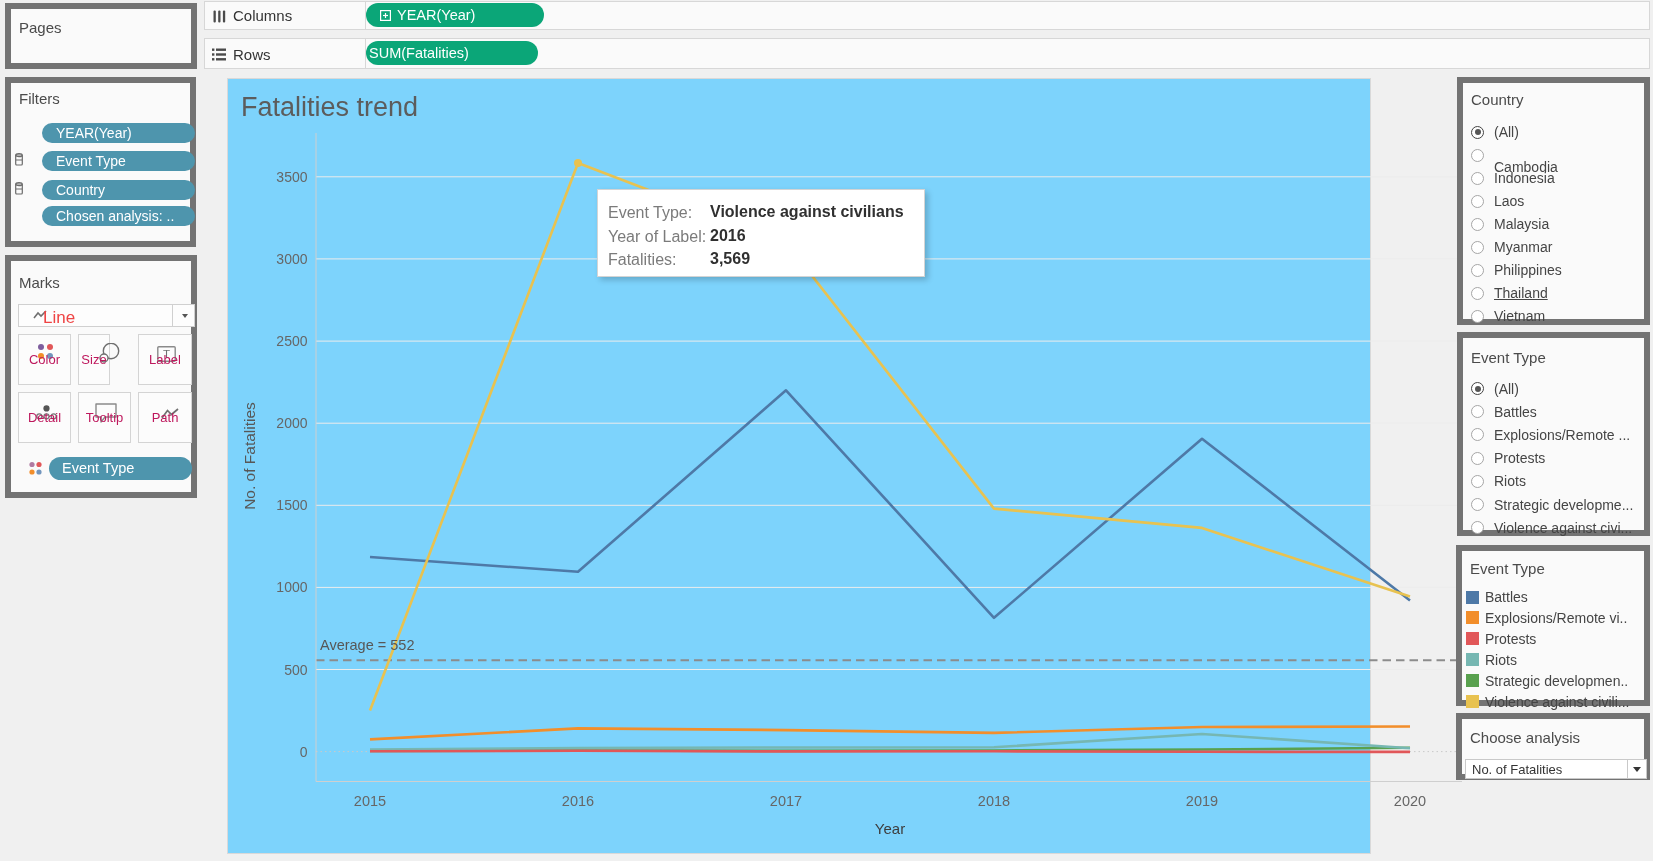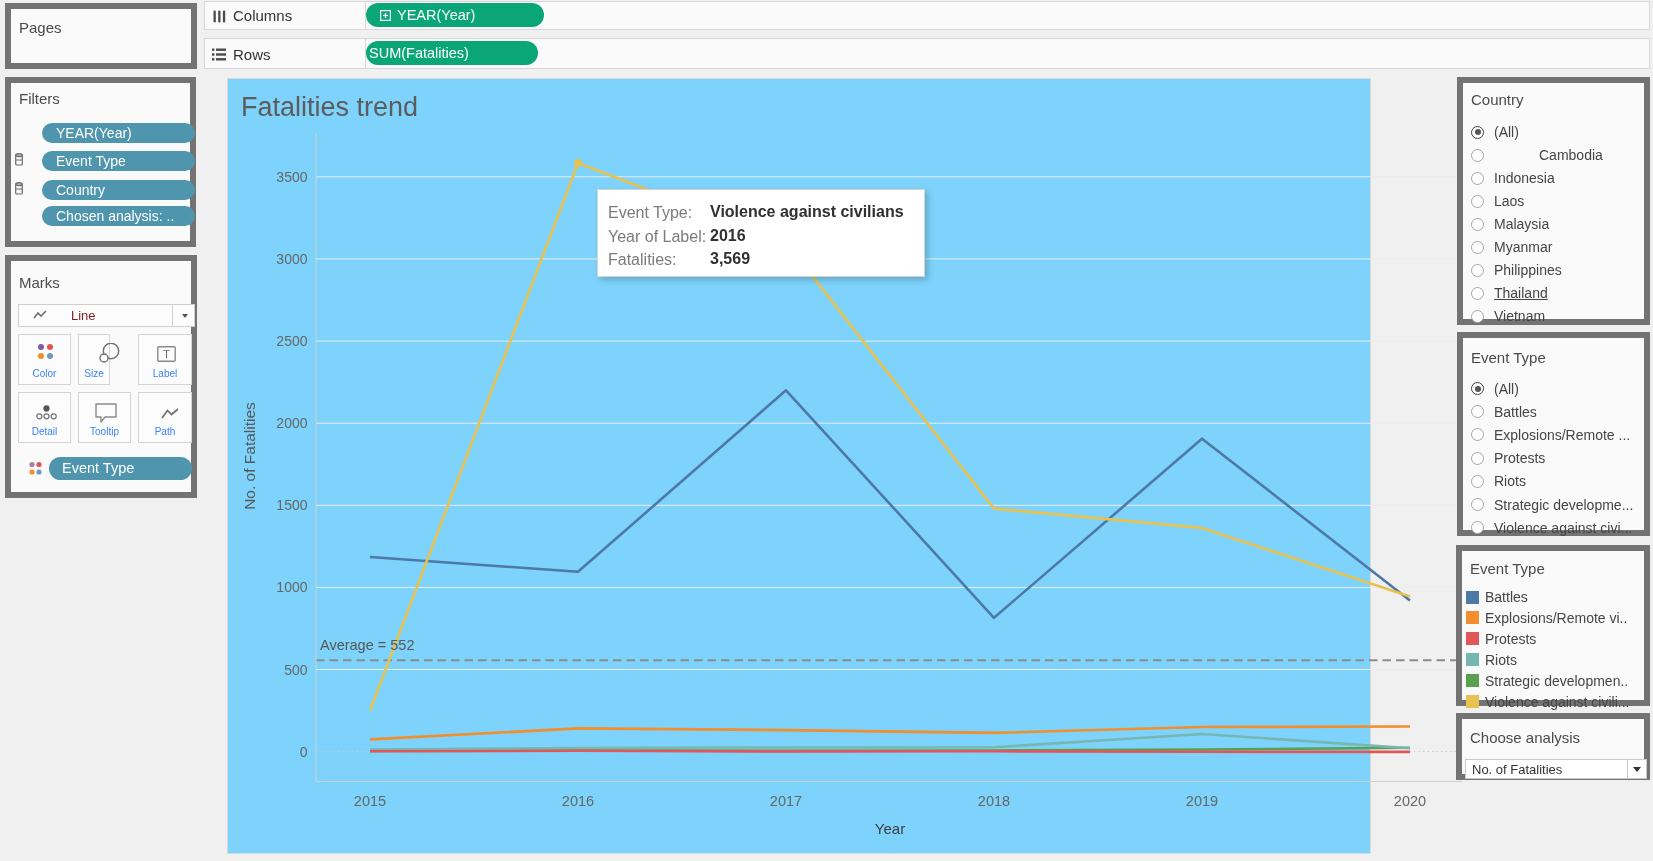--- a/index.html
+++ b/index.html
@@ -11,21 +11,21 @@
   .gpill{position:absolute;height:24px;border-radius:12px;background:#0ba678;color:#fff;font-size:14.5px;line-height:24px;}
   .bpill{position:absolute;height:20px;border-radius:10px;background:#4e95ad;color:#fff;font-size:14px;line-height:20px;padding-left:14px;box-sizing:border-box;}
   .card{position:absolute;left:204px;top:78px;width:1144px;height:776px;background:#7dd3fc;border:1px solid #d9d9d9;box-sizing:border-box;margin-left:23px;}
   .radio{position:absolute;width:13px;height:13px;border-radius:50%;border:1px solid #a6a6a6;box-sizing:border-box;background:#fff;}
   .radiosel{border:1.5px solid #434343;}
   .radiosel::after{content:"";position:absolute;left:2.5px;top:2.5px;width:6px;height:6px;border-radius:50%;background:#555;}
   .ritem{position:absolute;font-size:14px;color:#454545;}
   .swatch{position:absolute;width:13px;height:13px;}
   .litem{position:absolute;font-size:14px;color:#454545;white-space:nowrap;}
   .mbtn{position:absolute;background:#fcfcfc;border:1px solid #d4d4d4;box-sizing:border-box;}
-  .mlabel{position:absolute;width:100%;text-align:center;font-size:10px;color:#3b82f6;bottom:5px;}
+  .mlabel{position:absolute;width:100%;text-align:center;font-size:13px;color:#be185d;bottom:17px;}
 </style>
 </head>
 <body>
 
 <div class="panel" style="left:5px;top:3px;width:192px;height:66px;">
   <div class="ptitle" style="top:10px;">Pages</div>
 </div>
 
 <div class="panel" style="left:5px;top:77px;width:191px;height:170px;">
   <div class="ptitle" style="top:7px;">Filters</div>
@@ -112,21 +112,21 @@
   <line x1="1112.7" y1="702.5" x2="1112.7" y2="706.5" stroke="#d9d9d9" stroke-width="1"></line>
   <line x1="1130.0" y1="702.5" x2="1130.0" y2="706.5" stroke="#d9d9d9" stroke-width="1"></line>
   <line x1="1147.3" y1="702.5" x2="1147.3" y2="706.5" stroke="#d9d9d9" stroke-width="1"></line>
   <line x1="1164.7" y1="702.5" x2="1164.7" y2="706.5" stroke="#d9d9d9" stroke-width="1"></line>
   <line x1="1182.0" y1="702.5" x2="1182.0" y2="706.5" stroke="#d9d9d9" stroke-width="1"></line>
   <line x1="1199.3" y1="702.5" x2="1199.3" y2="706.5" stroke="#d9d9d9" stroke-width="1"></line>
   <line x1="1216.7" y1="702.5" x2="1216.7" y2="706.5" stroke="#d9d9d9" stroke-width="1"></line>
   <line x1="1234.0" y1="702.5" x2="1234.0" y2="706.5" stroke="#d9d9d9" stroke-width="1"></line>
   <polyline points="1,8 5,3 8,6 13,1" fill="none" stroke="#707070" stroke-width="1.6"></polyline>
       </svg>
-    <div style="position:absolute;left:52px;top:3px;font-size:13px;color:#7f1d1d;">Line</div>
+    <div style="position:absolute;left:24px;top:3px;font-size:17px;color:#ef4444;">Line</div>
     <div style="position:absolute;right:0;top:0;width:21px;height:100%;border-left:1px solid #d0d0d0;"></div>
     <div style="position:absolute;right:6.5px;top:9px;width:0;height:0;border-left:3.8px solid transparent;border-right:3.8px solid transparent;border-top:4.6px solid #555;"></div>
   </div>
 
   <div class="mbtn" style="left:7px;top:73px;width:53px;height:51px;">
     <svg style="position:absolute;left:16px;top:8px;" width="22" height="22" viewBox="0 0 22 22">
       <circle cx="6" cy="4" r="3" fill="#7e5e9e"></circle>
         <circle cx="15" cy="4" r="3" fill="#e15759"></circle>
       <circle cx="6" cy="13" r="3" fill="#f28e2b"></circle>
         <circle cx="15" cy="13" r="3" fill="#7295bd"></circle>
@@ -259,21 +259,21 @@
     <div style="position:absolute;left:10px;top:61px;font-size:16px;color:#7b7b7b;">Fatalities:</div>
     <div style="position:absolute;left:112px;top:60px;font-size:16px;color:#303030;font-weight:bold;">3,569</div>
   </div>
 </div>
 
 <div class="panel" style="left:1457px;top:77px;width:193px;height:248px;">
   <div class="ptitle" style="top:8px;">Country</div>
   <div class="radio radiosel" style="left:8px;top:42.5px;"></div>
   <div class="ritem" style="left:31px;top:41px;">(All)</div>
   <div class="radio" style="left:8px;top:65.5px;"></div>
-  <div class="ritem" style="left:31px;top:64px;margin-left:45px;">Cambodia</div>
+  <div class="ritem" style="left:31px;top:76px;">Cambodia</div>
   <div class="radio" style="left:8px;top:88.5px;"></div>
   <div class="ritem" style="left:31px;top:87px;">Indonesia</div>
   <div class="radio" style="left:8px;top:111.5px;"></div>
   <div class="ritem" style="left:31px;top:110px;">Laos</div>
   <div class="radio" style="left:8px;top:134.5px;"></div>
   <div class="ritem" style="left:31px;top:133px;">Malaysia</div>
   <div class="radio" style="left:8px;top:157.5px;"></div>
   <div class="ritem" style="left:31px;top:156px;">Myanmar</div>
   <div class="radio" style="left:8px;top:180.5px;"></div>
   <div class="ritem" style="left:31px;top:179px;">Philippines</div>

